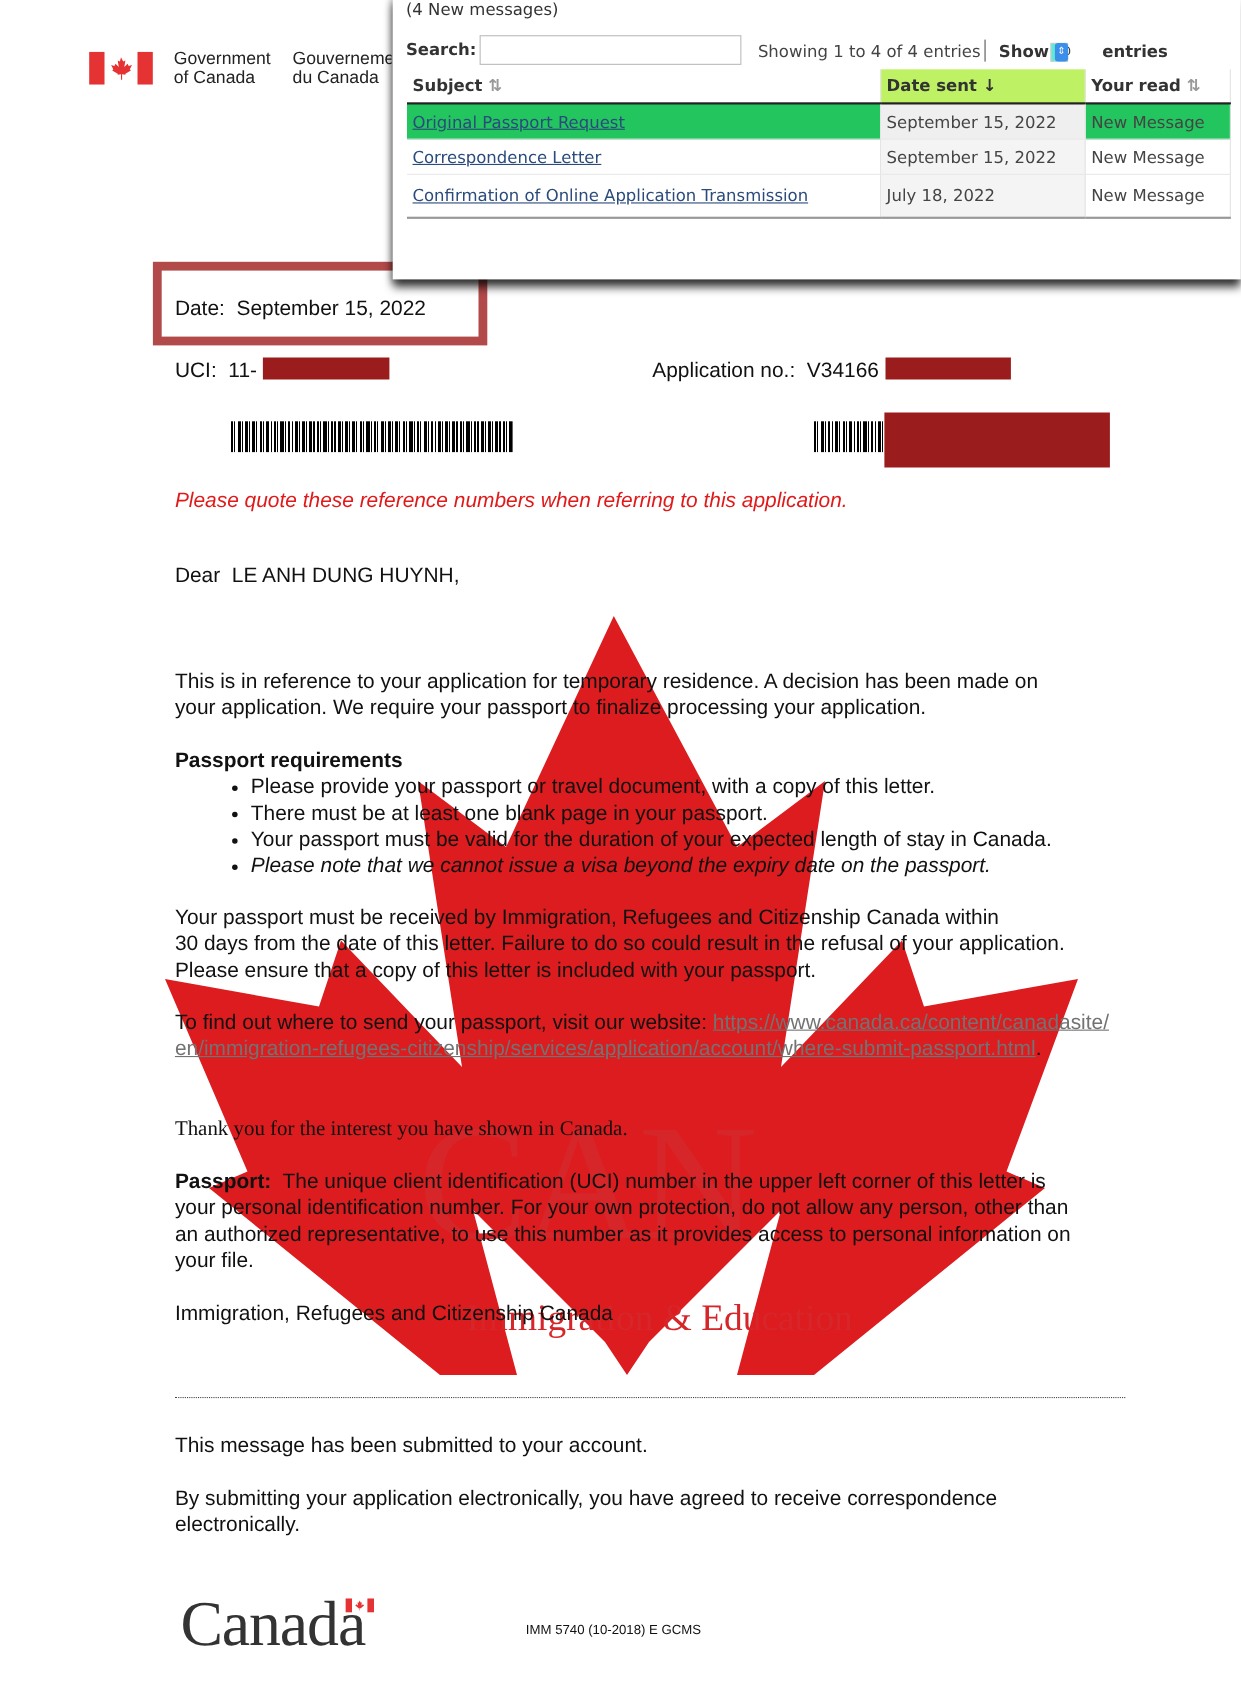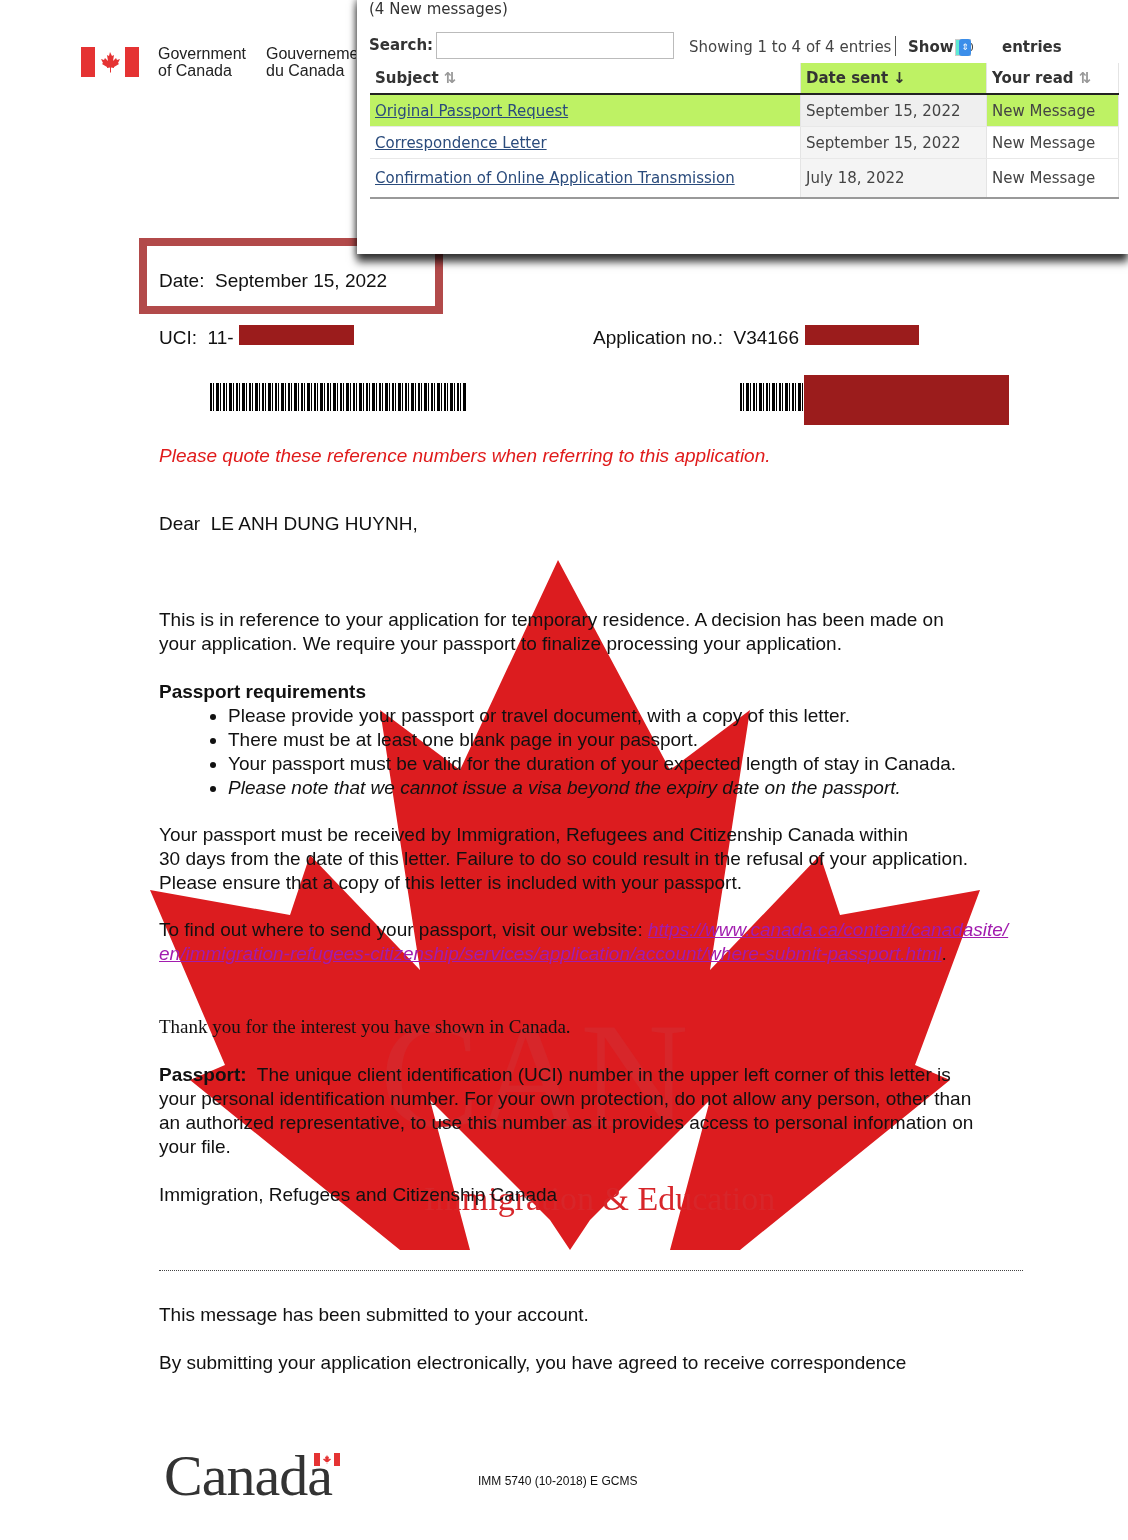--- a/index.html
+++ b/index.html
@@ -28,21 +28,21 @@
   .panel-show { position:absolute; left:551px; top:42px; font-size:15px; font-weight:bold; color:#333; }
   .panel-select { position:absolute; left:598px; top:43px; width:16px; height:17px; border:1px solid #ccc; box-sizing:border-box; font-size:10px; line-height:15px; padding-left:5px; color:#333; background:#5eead4; }
   .panel-select .arrow { position:absolute; right:-1px; top:-1px; width:12px; height:17px; background:#3b8eea; border-radius:3px; color:#fff; font-size:9px; line-height:17px; text-align:center; }
   .panel-entries { position:absolute; left:645px; top:42px; font-size:15px; font-weight:bold; color:#333; }
 
   table.msgs { position:absolute; left:13px; top:67px; width:749px; border-collapse:collapse; font-size:15px; }
   table.msgs th { text-align:left; font-weight:bold; color:#333; height:30px; padding:0 5px; border-bottom:2px solid #222; border-right:1px solid #e4e4e4; }
   table.msgs th.sorted { background:#bef264; }
   table.msgs td { height:31px; padding:0 5px; border-right:1px solid #e4e4e4; border-bottom:1px solid #e8e8e8; color:#444; }
   table.msgs td.sorted-col { background:#f4f4f4; }
-  table.msgs tr.odd td { background:#bef264; }
+  table.msgs tr.odd td { background:#22c55e; }
   table.msgs tr.odd td.sorted-col { background:#efefef; }
   table.msgs tr:last-child td { border-bottom:2px solid #999; }
   table.msgs a { color:#2a4b7c; text-decoration:underline; }
   .sort-icon { color:#999; font-weight:bold; }
   .sort-down { color:#333; }
 
   
   .date-box { position:absolute; left:139px; top:238px; width:304px; height:76px; border:8px solid #b24a4a; box-sizing:border-box; }
   .date-text { position:absolute; left:159px; top:270px; font-size:19px; z-index:6; }
   .uci { position:absolute; left:159px; top:327px; font-size:19px; }
@@ -55,21 +55,21 @@
 
   
   .watermark { position:absolute; left:150px; top:560px; width:840px; height:690px; z-index:1; }
   .wm-can { position:absolute; left:380px; top:1000px; font-family:"Liberation Serif", serif; font-size:150px; line-height:150px; color:#d7262a; z-index:2; letter-spacing:-4px; }
   .wm-edu { position:absolute; left:384px; top:1180px; font-family:"Liberation Serif", serif; font-size:34px; color:#d7262a; z-index:2;margin-left:40px; }
 
   .body-text { position:absolute; left:159px; font-size:19px; line-height:24px; z-index:3; width:880px; }
   .body-text b { font-weight:bold; }
   ul.reqs { position:absolute; left:200px; top:704px; margin:0; padding:0 0 0 28px; font-size:19px; line-height:24px; z-index:3; }
   ul.reqs li { margin:0; }
-  .link { color:#a21caf; text-decoration:underline;font-style:italic; }
+  .link { color:#737373; text-decoration:underline; }
 
   .dotted { position:absolute; left:159px; top:1270px; width:864px; border-top:1px dotted #444; }
   .footer-logo { position:absolute; left:164px; top:1442px; font-family:"Liberation Serif", serif; font-size:58px; color:#333; letter-spacing:-1px; }
   .footer-flag { position:absolute; left:314px; top:1453px; width:26px; height:13px; }
   .form-code { position:absolute; left:478px; top:1474px; font-size:12px; color:#111; }
 </style>
 </head>
 <body>
 
 <svg class="flag" viewBox="0 0 58 30">
@@ -208,20 +208,21 @@
   <div>your file.</div>
 </div>
 
 <div class="body-text" style="top:1183px;">Immigration, Refugees and Citizenship Canada</div>
 
 <div class="dotted"></div>
 
 <div class="body-text" style="top:1303px;">This message has been submitted to your account.</div>
 <div class="body-text" style="top:1351px;">
   <div>By submitting your application electronically, you have agreed to receive correspondence</div>
+  <div>electronically.</div>
 </div>
 
 <div class="footer-logo">Canada</div>
 <svg class="footer-flag" viewBox="0 0 26 13">
   <rect x="0" y="0" width="6" height="13" fill="#e53333"></rect>
   <rect x="20" y="0" width="6" height="13" fill="#e53333"></rect>
   <path d="M13 2 l1 2 1-0.5 -0.5 3 1.5-1 1 1 -2.5 2 0 0.5 -1.3 0 0 2 -0.4 0 0-2 -1.3 0 0-0.5 -2.5-2 1-1 1.5 1 -0.5-3 1 0.5z" fill="#e53333"></path>
 </svg>
 <div class="form-code">IMM 5740 (10-2018) E GCMS</div>
 

